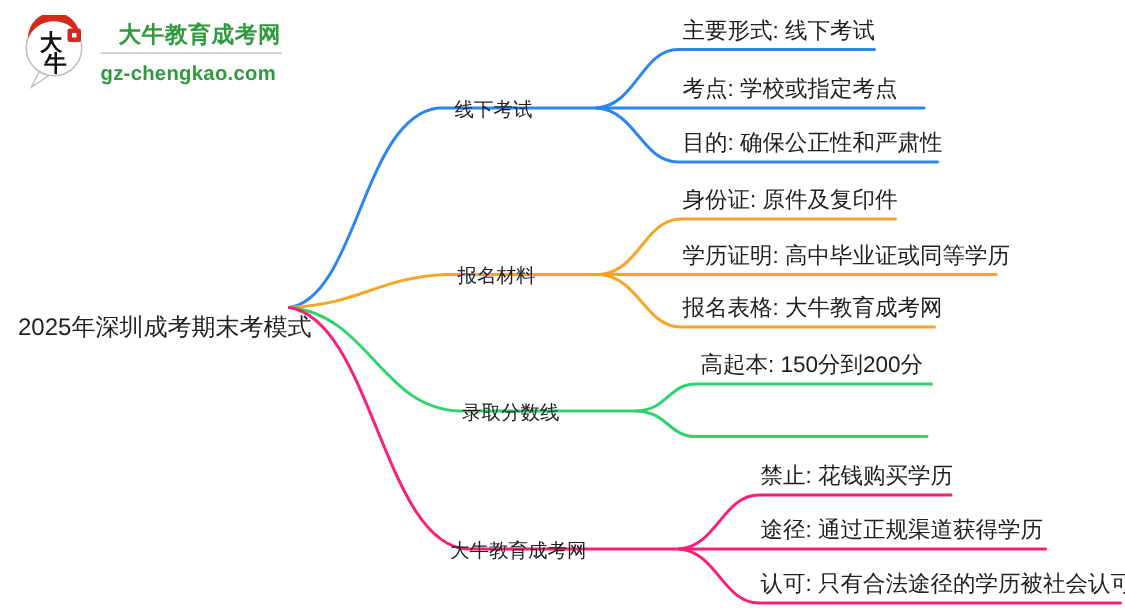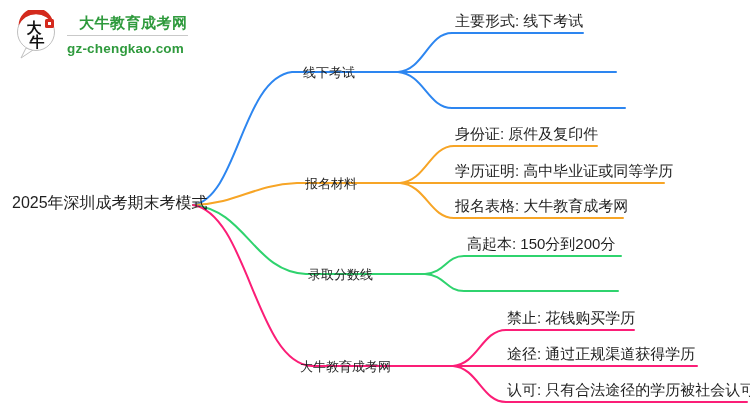--- a/index.html
+++ b/index.html
@@ -53,28 +53,30 @@
       <text x="23" y="37" text-anchor="middle" font-size="15" font-weight="bold" fill="#111" font-family="'DejaVu Sans',sans-serif">牛</text>
       <rect x="31" y="9" width="9" height="9" rx="1.5" fill="#d42a1d"></rect>
       <rect x="34" y="12" width="3" height="3" fill="#fff"></rect>
     </svg>
     <div class="logo-text">
       <div class="brand">大牛教育成考网</div>
       <div class="domain">gz-chengkao.com</div>
     </div>
   </div>
 
-  <div class="node root-label" style="left:12px;top:193px;text-align:right;">2025年深圳成考期末考模式</div>
+  <div class="node root-label" style="left:12px;top:209px;text-align:right;">2025年深圳成考期末考模式</div>
 
   <div class="node branch-label" style="left:303px;top:52px;">线下考试</div>
   <div class="node branch-label" style="left:305px;top:163px;">报名材料</div>
   <div class="node branch-label" style="left:308px;top:254px;">录取分数线</div>
   <div class="node branch-label" style="left:300px;top:346px;">大牛教育成考网</div>
 
   <div class="node leaf-label" style="left:455px;top:11px;">主要形式: 线下考试</div>
+  <div class="node leaf-label" style="left:455px;top:50px;">考点: 学校或指定考点</div>
+  <div class="node leaf-label" style="left:455px;top:86px;">目的: 确保公正性和严肃性</div>
 
   <div class="node leaf-label" style="left:455px;top:124px;">身份证: 原件及复印件</div>
   <div class="node leaf-label" style="left:455px;top:161px;">学历证明: 高中毕业证或同等学历</div>
   <div class="node leaf-label" style="left:455px;top:196px;">报名表格: 大牛教育成考网</div>
 
   <div class="node leaf-label" style="left:467px;top:234px;">高起本: 150分到200分</div>
 
   <div class="node leaf-label" style="left:507px;top:344px;">途径: 通过正规渠道获得学历</div>
   <div class="node leaf-label" style="left:507px;top:308px;">禁止: 花钱购买学历</div>
   <div class="node leaf-label" style="left:507px;top:380px;">认可: 只有合法途径的学历被社会认可</div>

